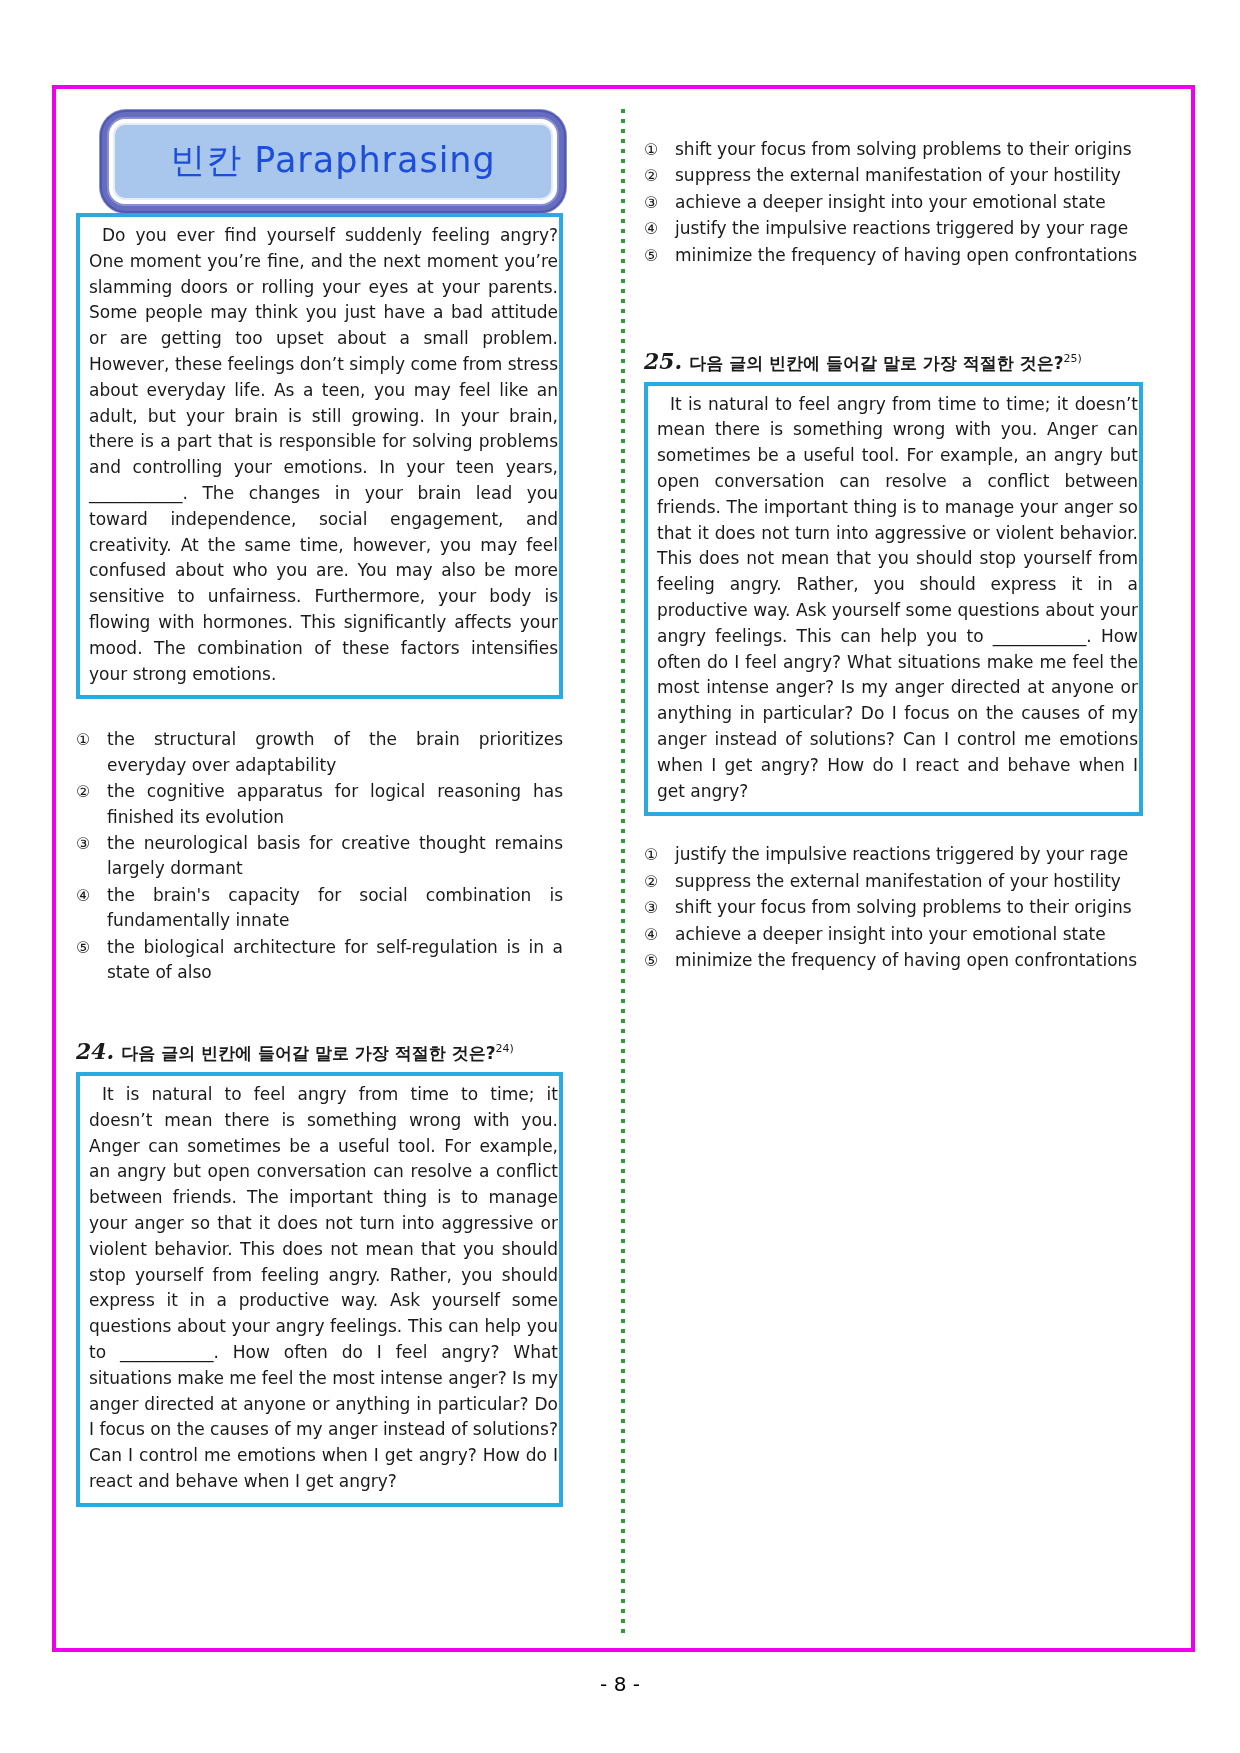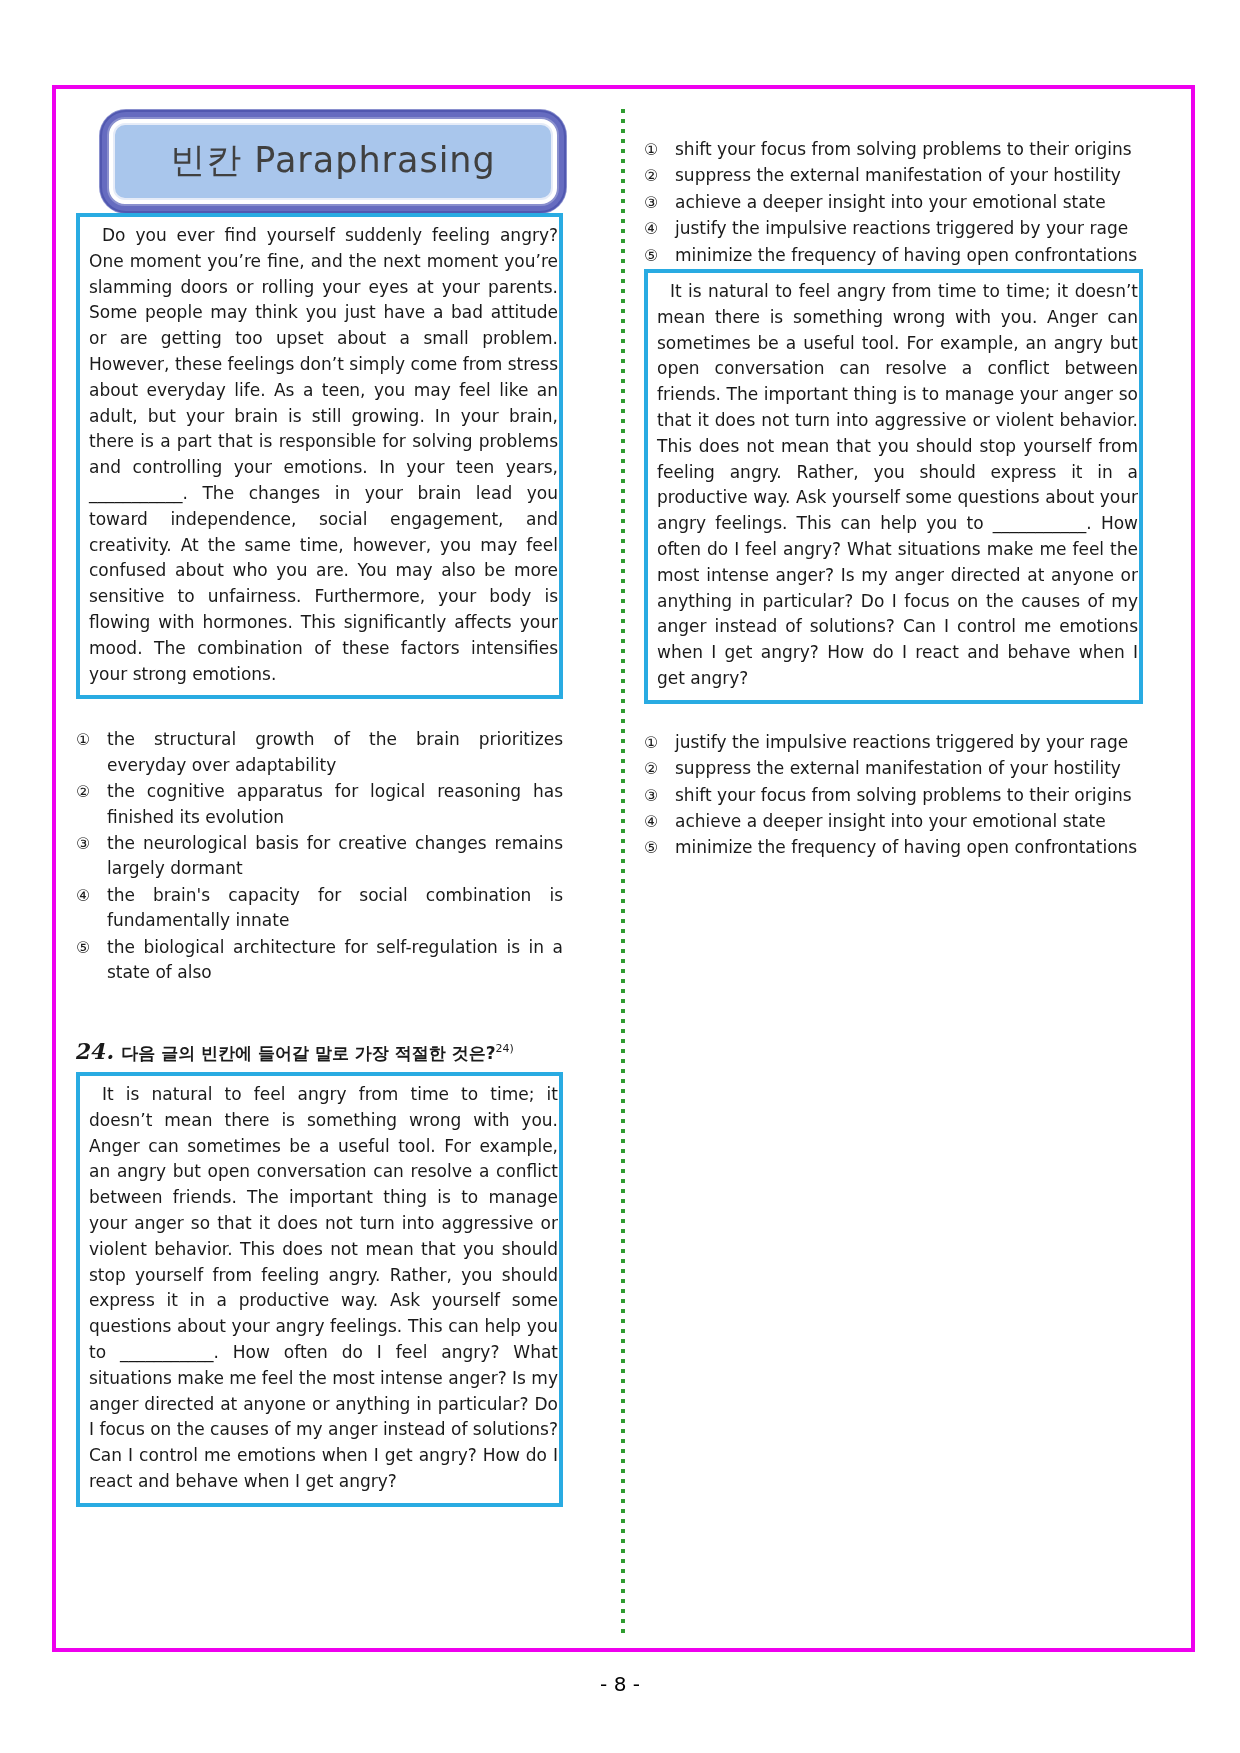--- a/index.html
+++ b/index.html
@@ -26,21 +26,21 @@
     margin:21px 0 0 24px; width:452px;
     background:#666cc0; border-radius:26px; padding:7px;
     box-shadow: inset 0 0 0 2px #5158b0, 0 0 0 1px #8a90ce;
   }
   .title-mid {
     background:#ffffff; border:2px solid #8a90ce; border-radius:18px; padding:4px;
   }
   .title-inner {
     background:#a9c6ec; border:2px solid #e6ecf8; border-radius:12px;
     text-align:center; padding:12px 0 14px;
-    font-size:35px; letter-spacing:1px; color:#404040;
+    font-size:35px; letter-spacing:1px; color:#1d4ed8;
   }
 
   .q-head { font-size:17px; font-weight:bold; line-height:30px; }
   .q-num  {
     font-family:"DejaVu Serif", serif; font-style:italic; font-weight:bold;
     font-size:22px; margin-right:7px;
   }
   .q-foot { font-size:11px; font-weight:normal; vertical-align:super; }
 
   .passage {
@@ -90,21 +90,21 @@
       <li class="option">
         <span class="marker">①</span>
         <span class="opt-text">the structural growth of the brain prioritizes everyday over adaptability</span>
       </li>
       <li class="option">
         <span class="marker">②</span>
         <span class="opt-text">the cognitive apparatus for logical reasoning has finished its evolution</span>
       </li>
       <li class="option">
         <span class="marker">③</span>
-        <span class="opt-text">the neurological basis for creative changes remains largely dormant</span>
+        <span class="opt-text">the neurological basis for creative thought remains largely dormant</span>
       </li>
       <li class="option">
         <span class="marker">④</span>
         <span class="opt-text">the brain's capacity for social combination is fundamentally innate</span>
       </li>
       <li class="option">
         <span class="marker">⑤</span>
         <span class="opt-text">the biological architecture for self-regulation is in a state of also</span>
       </li>
     </ol>
@@ -137,20 +137,23 @@
       <li class="option">
         <span class="marker">④</span>
         <span class="opt-text">justify the impulsive reactions triggered by your rage</span>
       </li>
       <li class="option">
         <span class="marker">⑤</span>
         <span class="opt-text">minimize the frequency of having open confrontations</span>
       </li>
     </ol>
 
+    <div class="q-head m-q25-head">
+      <span class="q-num">25.</span><span>다음 글의 빈칸에 들어갈 말로 가장 적절한 것은?</span><span class="q-foot">25)</span>
+    </div>
 
     <div class="passage">
       <p>It is natural to feel angry from time to time; it doesn’t mean there is something wrong with you. Anger can sometimes be a useful tool. For example, an angry but open conversation can resolve a conflict between friends. The important thing is to manage your anger so that it does not turn into aggressive or violent behavior. This does not mean that you should stop yourself from feeling angry. Rather, you should express it in a productive way. Ask yourself some questions about your angry feelings. This can help you to ___________. How often do I feel angry? What situations make me feel the most intense anger? Is my anger directed at anyone or anything in particular? Do I focus on the causes of my anger instead of solutions? Can I control me emotions when I get angry? How do I react and behave when I get angry?</p>
     </div>
 
     <ol class="options m-q25-opts">
       <li class="option">
         <span class="marker">①</span>
         <span class="opt-text">justify the impulsive reactions triggered by your rage</span>
       </li>

